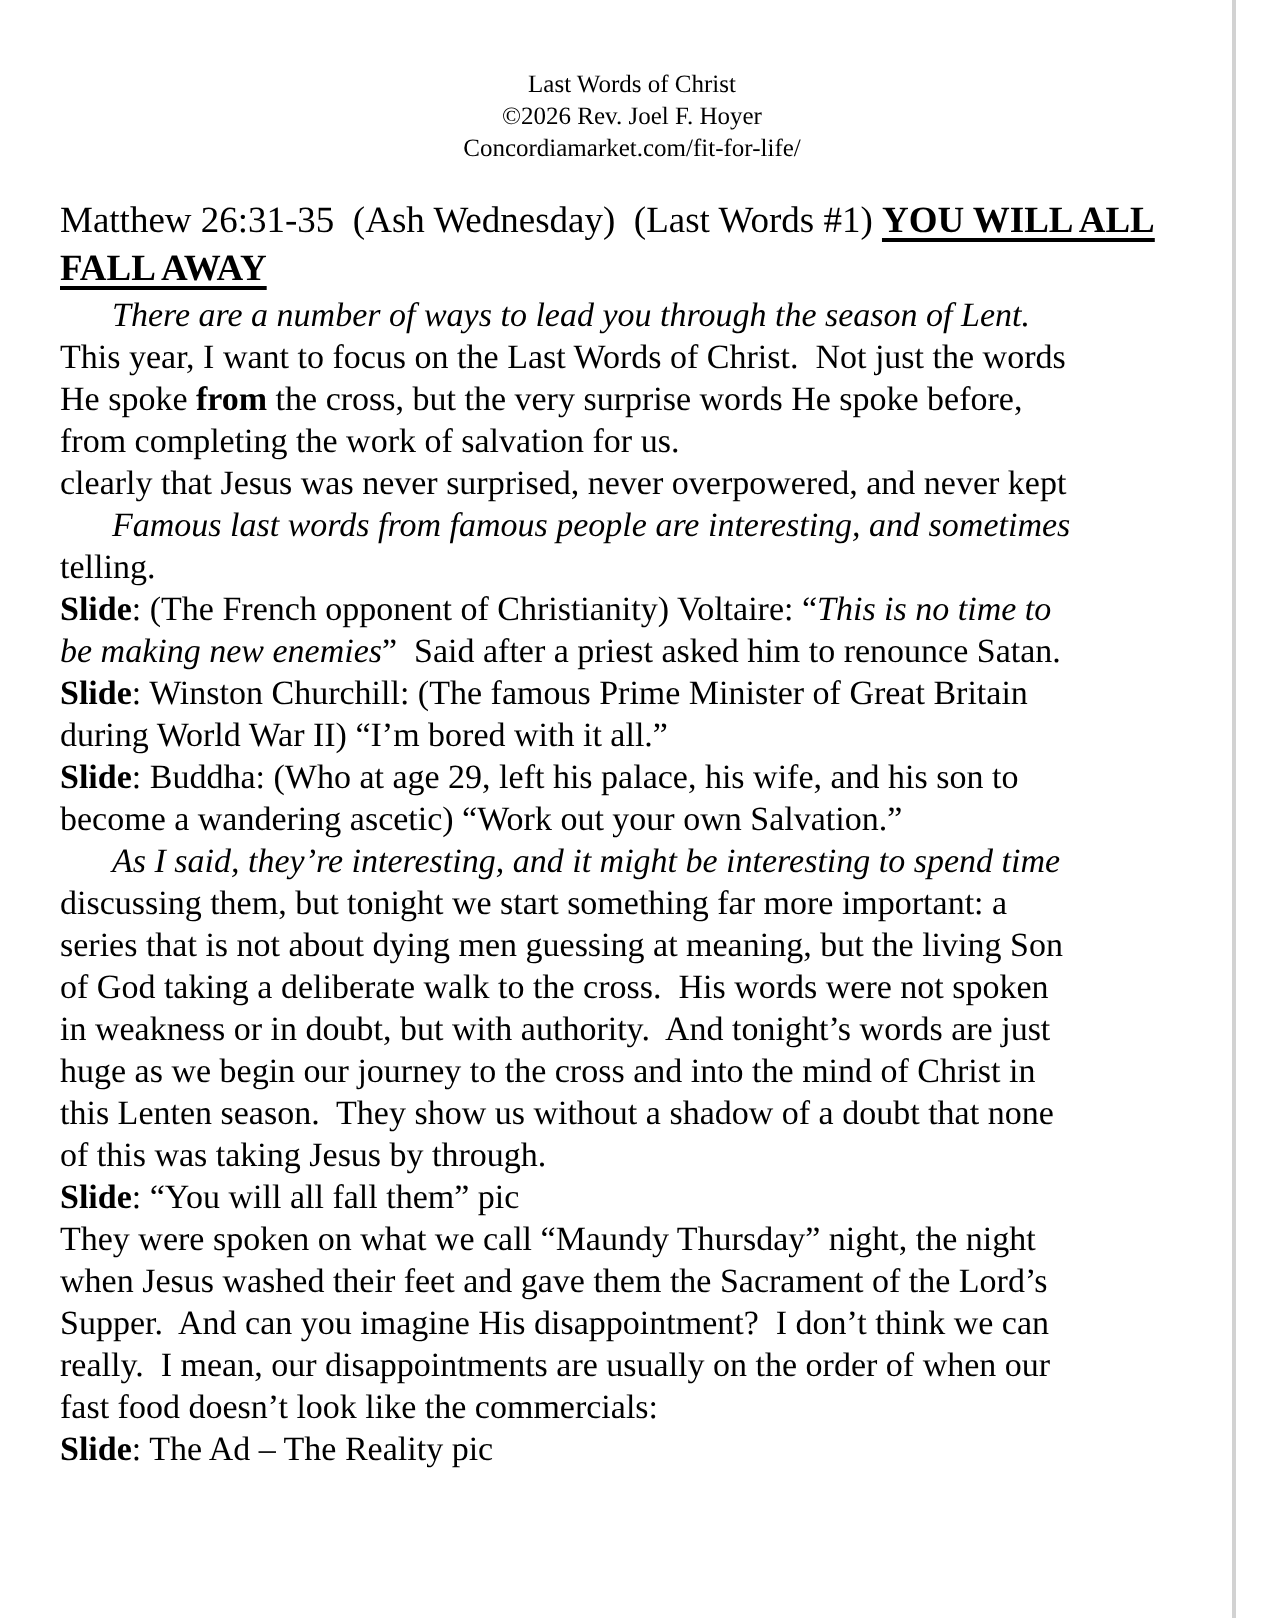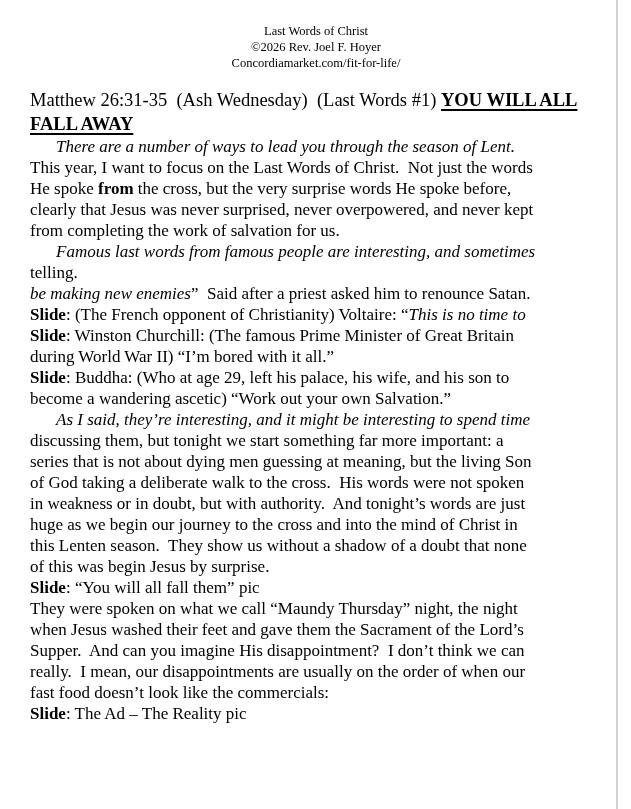--- a/index.html
+++ b/index.html
@@ -7,21 +7,21 @@
     width: 631px; height: 809px;
     background: #ffffff;
     font-family: "Liberation Serif", "DejaVu Serif", serif;
     color: #000000;
     overflow: hidden;
   }
   .page {
     position: relative;
     width: 631px; height: 809px;
     box-sizing: border-box;
-    padding-top: 23px;
+    padding-top: 34px;
     background: #ffffff;
   }
   .page-edge {
     position: absolute;
     left: 616px; top: 0;
     width: 2px; height: 809px;
   }
   .header {
     margin-left: 30px;
     width: 572px;
@@ -61,38 +61,38 @@
 
   <div class="content">
     <div class="title-block">
         <div class="line"><span class="run">Matthew 26:31-35  (Ash Wednesday)  (Last Words #1) </span><span class="run b u">YOU WILL ALL</span></div>
         <div class="line"><span class="run b u">FALL AWAY</span></div>
       </div>
     <div class="body-block">
         <div class="line indent"><span class="run">There are a number of ways to lead you through the season of Lent.</span></div>
         <div class="line"><span class="run">This year, I want to focus on the Last Words of Christ.  Not just the words</span></div>
         <div class="line"><span class="run">He spoke </span><span class="run b">from</span><span class="run"> the cross, but the very surprise words He spoke before,</span></div>
+        <div class="line"><span class="run">from completing the work of salvation for us.</span></div>
         <div class="line"><span class="run">clearly that Jesus was never surprised, never overpowered, and never kept</span></div>
-        <div class="line"><span class="run">from completing the work of salvation for us.</span></div>
         <div class="line indent"><span class="run">Famous last words from famous people are interesting, and sometimes</span></div>
         <div class="line"><span class="run">telling.</span></div>
+        <div class="line"><span class="run b">Slide</span><span class="run">: (The French opponent of Christianity) Voltaire: “</span><span class="run i">This is no time to</span></div>
         <div class="line"><span class="run i">be making new enemies</span><span class="run">”  Said after a priest asked him to renounce Satan.</span></div>
-        <div class="line"><span class="run b">Slide</span><span class="run">: (The French opponent of Christianity) Voltaire: “</span><span class="run i">This is no time to</span></div>
         <div class="line"><span class="run b">Slide</span><span class="run">: Winston Churchill: (The famous Prime Minister of Great Britain</span></div>
         <div class="line"><span class="run">during World War II) “I’m bored with it all.”</span></div>
         <div class="line"><span class="run b">Slide</span><span class="run">: Buddha: (Who at age 29, left his palace, his wife, and his son to</span></div>
         <div class="line"><span class="run">become a wandering ascetic) “Work out your own Salvation.”</span></div>
         <div class="line indent"><span class="run">As I said, they’re interesting, and it might be interesting to spend time</span></div>
         <div class="line"><span class="run">discussing them, but tonight we start something far more important: a</span></div>
         <div class="line"><span class="run">series that is not about dying men guessing at meaning, but the living Son</span></div>
         <div class="line"><span class="run">of God taking a deliberate walk to the cross.  His words were not spoken</span></div>
         <div class="line"><span class="run">in weakness or in doubt, but with authority.  And tonight’s words are just</span></div>
         <div class="line"><span class="run">huge as we begin our journey to the cross and into the mind of Christ in</span></div>
         <div class="line"><span class="run">this Lenten season.  They show us without a shadow of a doubt that none</span></div>
-        <div class="line"><span class="run">of this was begin Jesus by surprise.</span></div>
+        <div class="line"><span class="run">of this was taking Jesus by through.</span></div>
         <div class="line"><span class="run b">Slide</span><span class="run">: “You will all fall them” pic</span></div>
         <div class="line"><span class="run">They were spoken on what we call “Maundy Thursday” night, the night</span></div>
         <div class="line"><span class="run">when Jesus washed their feet and gave them the Sacrament of the Lord’s</span></div>
         <div class="line"><span class="run">Supper.  And can you imagine His disappointment?  I don’t think we can</span></div>
         <div class="line"><span class="run">really.  I mean, our disappointments are usually on the order of when our</span></div>
         <div class="line"><span class="run">fast food doesn’t look like the commercials:</span></div>
         <div class="line"><span class="run b">Slide</span><span class="run">: The Ad – The Reality pic</span></div>
       </div>
   </div>
 

